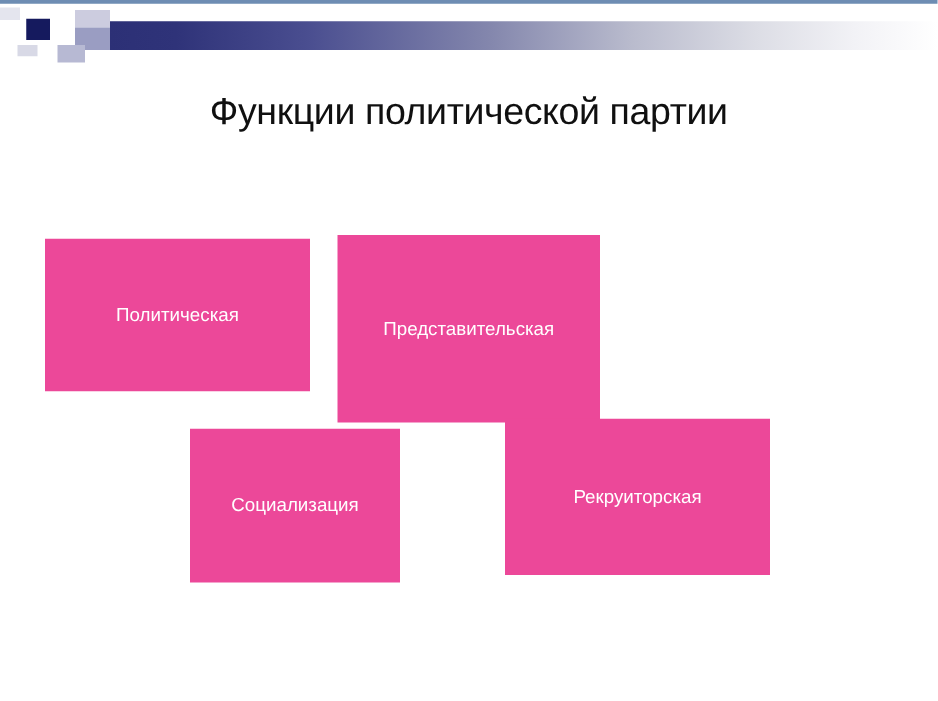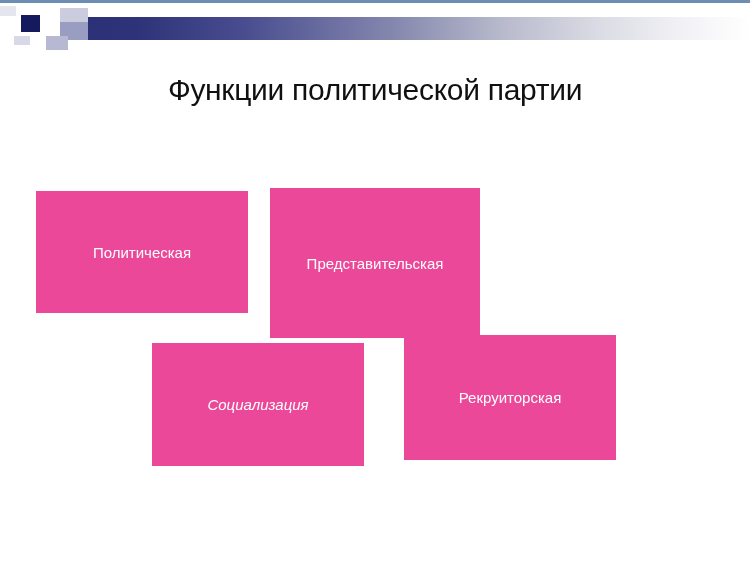--- a/index.html
+++ b/index.html
@@ -130,21 +130,21 @@
     font-size: 15px;
     font-weight: 400;
     text-align: center;
     box-sizing: border-box;
     padding: 0 6px;
   }
 
   .box-0 { left: 36px;  top: 191px; width: 212px; height: 122px; }
   .box-1 { left: 270px; top: 188px; width: 210px; height: 150px; text-align: right; }
   .box-2 { left: 505px; top: 191px; width: 200px; height: 124px; }
-  .box-3 { left: 152px; top: 343px; width: 212px; height: 123px; font-style: italic; }
+  .box-3 { left: 152px; top: 343px; width: 168px; height: 123px; }
   .box-4 { left: 388px; top: 335px; width: 212px; height: 125px; margin-left: 16px; }
 </style>
 </head>
 <body>
 
 <div class="slide">
 
   <div class="top-rule"></div>
 
   <div class="header-deco">

